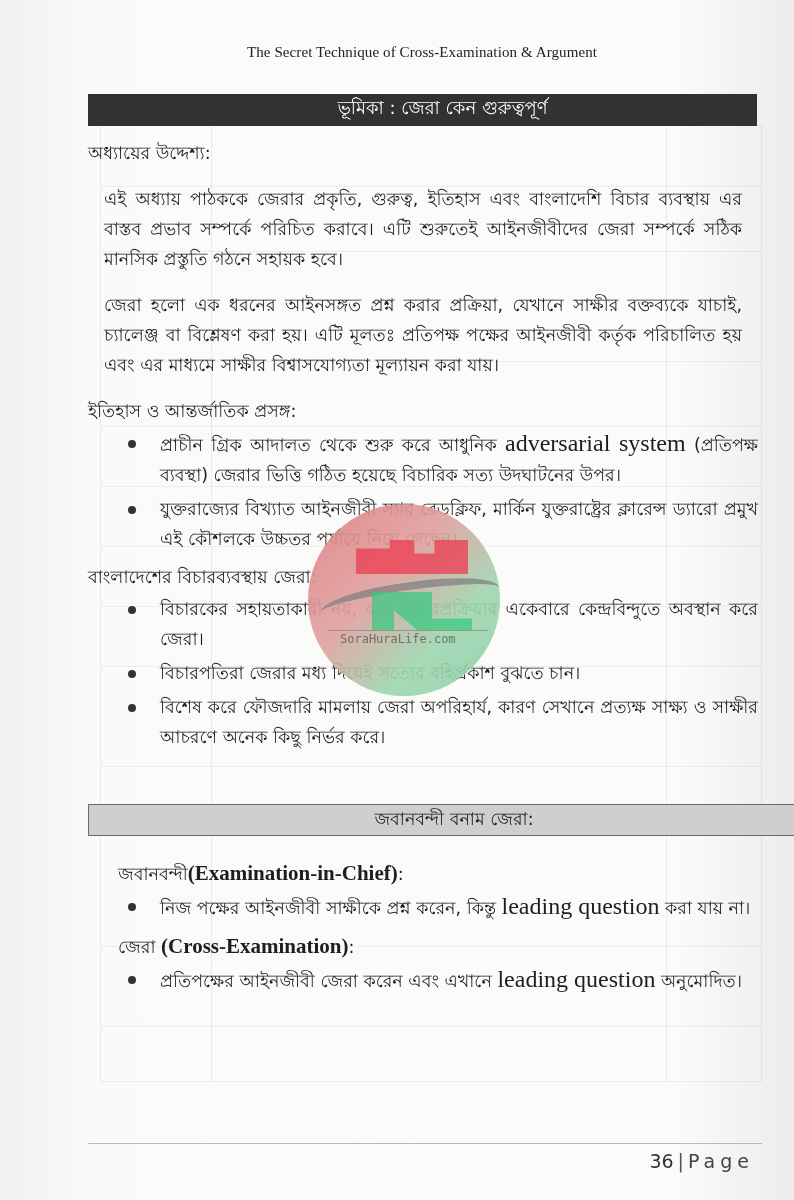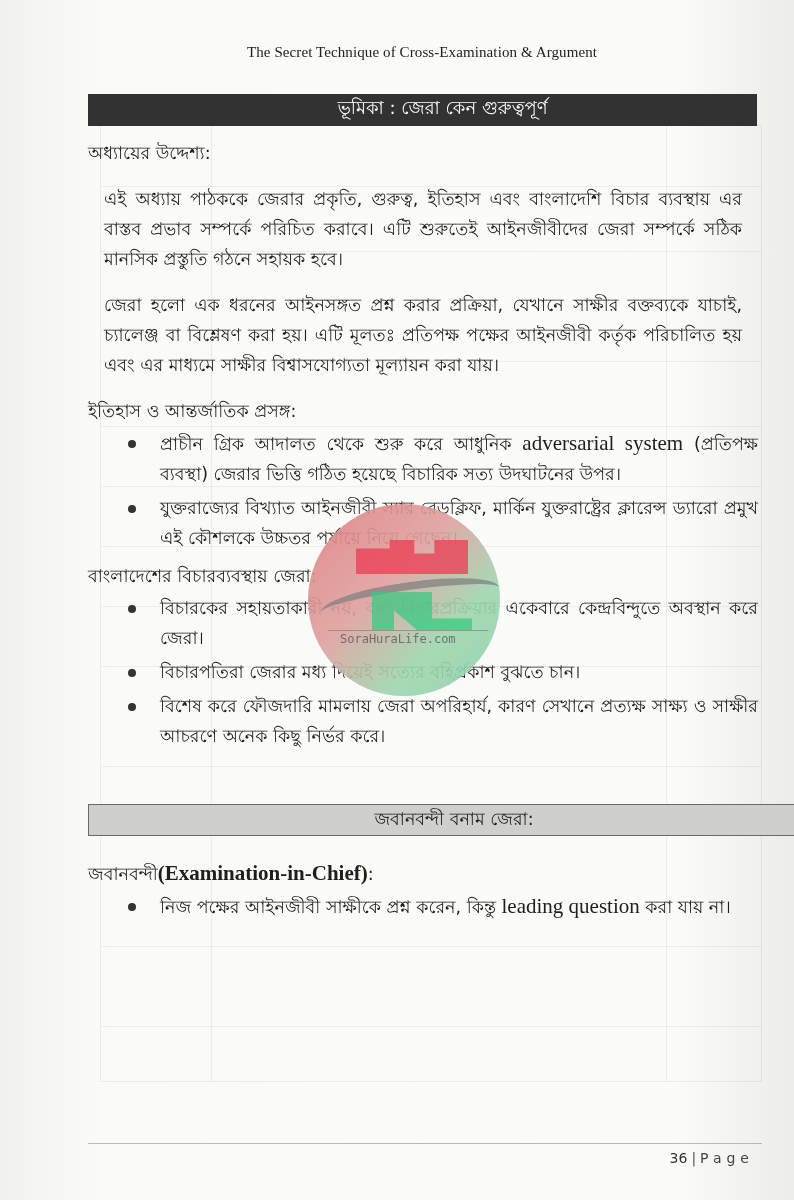--- a/index.html
+++ b/index.html
@@ -47,35 +47,35 @@
 
   ul.bullets { list-style: none; margin: 0; padding: 0; }
   ul.bullets li {
     position: relative; padding-left: 72px; text-align: justify;
     margin: 2px 0 4px 0;
   }
   ul.bullets li::before {
     content: ""; position: absolute; left: 40px; top: 12px;
     width: 8px; height: 8px; border-radius: 50%; background: #333;
   }
-  .en { font-family: "Liberation Serif", "DejaVu Serif", serif; font-size: 21px; }
+  .en { font-family: "Liberation Serif", "DejaVu Serif", serif; font-size: 24px; }
   .en-bold { font-family: "Liberation Serif", "DejaVu Serif", serif; font-size: 21px; font-weight: bold; }
 
   .gray-box {
     position: absolute; left: 88px; top: 804px; width: 732px; height: 32px;
     background: #cfcfcd; border: 1.5px solid #6a6a6a; box-sizing: border-box;
     display: flex; align-items: center; justify-content: center;
     font-size: 17.5px;
   }
 
   .content2 {
     position: absolute; left: 88px; top: 850px; width: 670px;
     font-size: 17.5px; line-height: 30px;
   }
-  .content2 .subhead { margin-top: 8px; }
+  .content2 .subhead { margin-top: 8px; margin-left: 30px; }
 
   .watermark {
     position: absolute; left: 308px; top: 504px; width: 190px; height: 190px;
     border-radius: 50%;
     border: 1.5px solid transparent;
     background:
       linear-gradient(#fff0, #fff0) padding-box,
       linear-gradient(135deg, #e08080 0%, #e0a0a0 40%, #9ed7b0 70%, #8fd0a8 100%) border-box;
     opacity: 0.9; pointer-events: none;
   }
@@ -106,21 +106,21 @@
   .wm-line {
     position: absolute; left: 328px; top: 630px; width: 160px; height: 1px;
     background: rgba(120,120,120,0.6);
   }
 
   .footer-rule {
     position: absolute; left: 88px; top: 1143px; width: 674px; height: 1px; background: #b9b9b9;
   }
   .page-number {
     position: absolute; right: 40px; top: 1150px;
-    font-family: "DejaVu Sans", sans-serif; font-size: 14px; color: #333;
+    font-family: "DejaVu Sans", sans-serif; font-size: 19px; color: #333;
   }
   .page-number .sep { padding: 0 4px; color: #555; }
   .page-number .word { letter-spacing: 5px; color: #444; }
 </style>
 </head>
 <body>
 
 <div class="page-shade"></div>
 
 <div class="ghost-table">
@@ -180,20 +180,26 @@
   <span>জবানবন্দী বনাম জেরা:</span>
 </div>
 
 <div class="content2">
   <div>
     <h3 class="subhead"><span>জবানবন্দী</span><span class="en-bold">(Examination-in-Chief)</span><span>:</span></h3>
     <ul class="bullets">
       <li><span>নিজ পক্ষের আইনজীবী সাক্ষীকে প্রশ্ন করেন, কিন্তু </span><span class="en">leading question</span><span> করা যায় না।</span></li>
     </ul>
   </div>
+  <div>
+    <h3 class="subhead"><span>জেরা </span><span class="en-bold">(Cross-Examination)</span><span>:</span></h3>
+    <ul class="bullets">
+      <li><span>প্রতিপক্ষের আইনজীবী জেরা করেন এবং এখানে </span><span class="en">leading question</span><span> অনুমোদিত।</span></li>
+    </ul>
+  </div>
 </div>
 
 <div class="watermark"></div>
 <div class="wm-red"></div>
 <div class="wm-swoosh"></div>
 <div class="wm-green"></div>
 <div class="wm-line"></div>
 <div class="wm-text">SoraHuraLife.com</div>
 
 <div class="footer-rule"></div>

